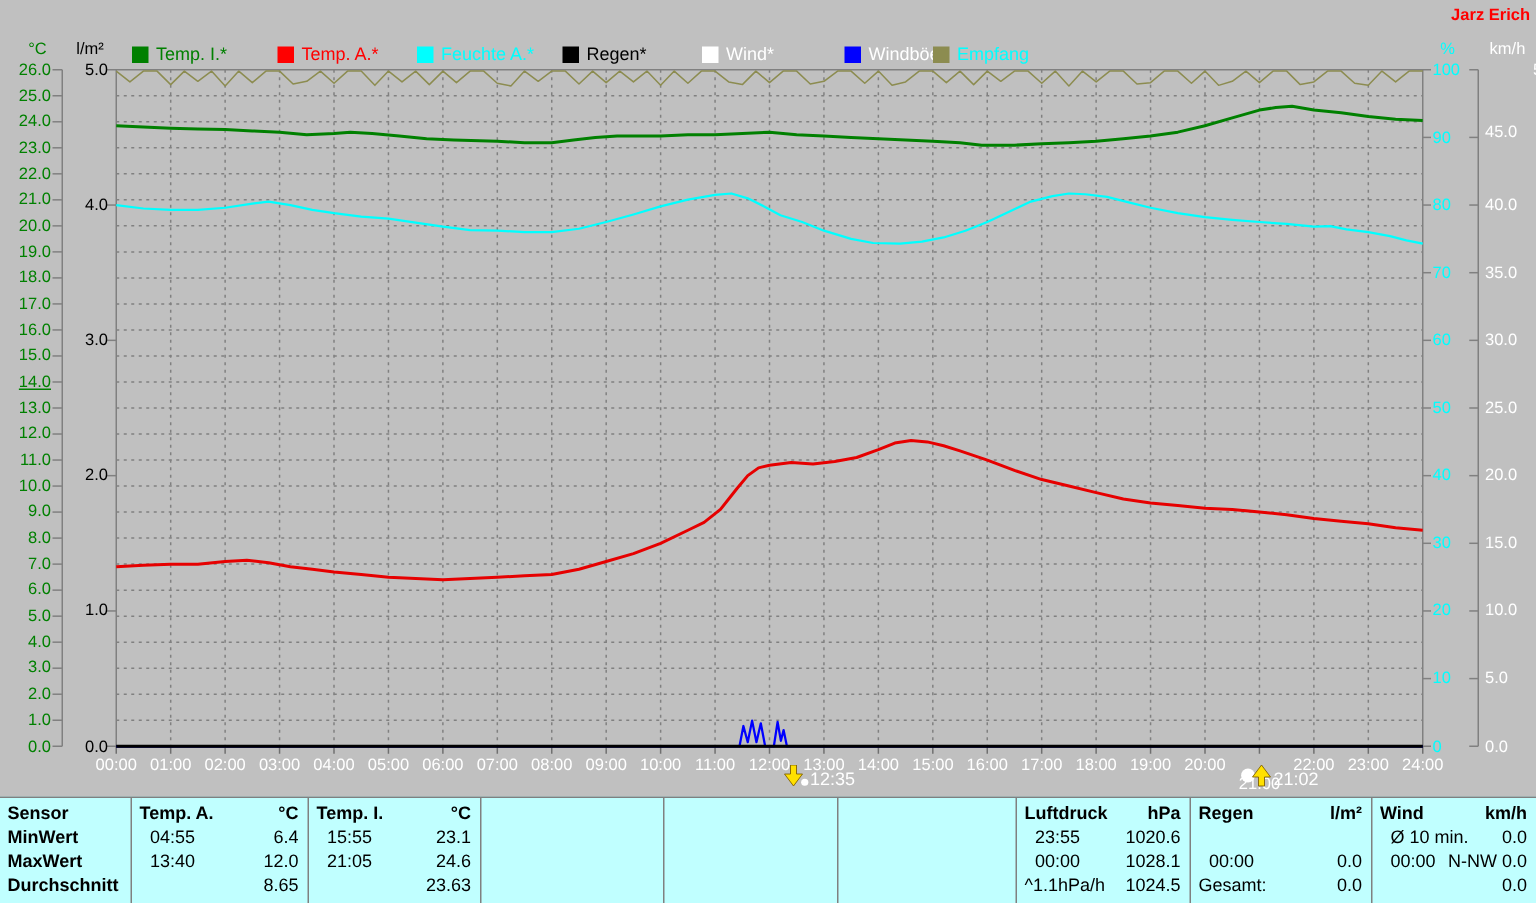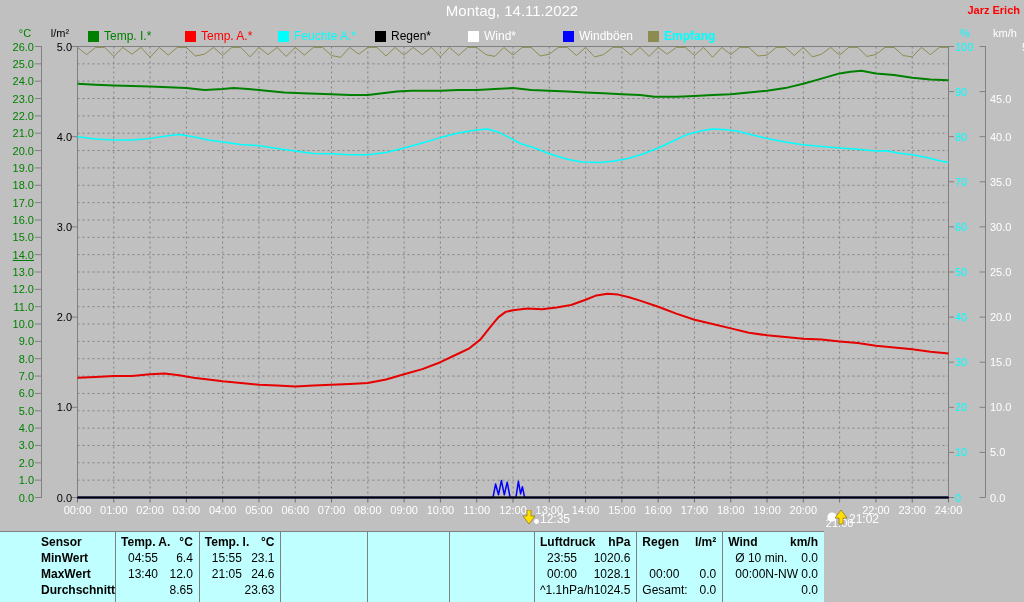--- a/index.html
+++ b/index.html
@@ -17,38 +17,37 @@
   .leg .box{width:11px;height:11px;flex:0 0 auto;}
   .tick{font-size:11px;line-height:11px;}
   .tick.temp{color:#008000;width:30px;text-align:right;left:4px;}
   .tick.rain{color:#000000;width:30px;text-align:right;left:42px;}
   .tick.hum{color:#00ffff;left:955px;}
   .tick.windk{color:#ffffff;left:990px;}
   .xlab{color:#ffffff;font-size:11px;width:40px;text-align:center;top:504px;}
   .mlab{color:#ffffff;font-size:12px;top:512px;}
   #plot-svg{position:absolute;left:0;top:0;}
   
-  #stats{top:531px;left:0;width:824px;height:71px;background:#c0ffff;
-         border-top:1px solid #808080;display:flex;box-sizing:border-box;padding-left:36px;}
+  #stats{top:531px;left:0;width:1024px;height:71px;background:#c0ffff;
+         border-top:1px solid #808080;display:flex;box-sizing:border-box;}
   .tcol{height:100%;box-sizing:border-box;border-right:1px solid #808080;padding-top:3px;}
   .tcol:last-child{border-right:none;}
   .trow{height:16px;display:flex;justify-content:space-between;font-size:12px;line-height:15px;color:#000;}
   .trow .l{padding-left:12px;white-space:pre;}
   .trow .r{padding-right:6px;white-space:pre;}
   .trow.head{font-weight:bold;}
   .trow.head .l{padding-left:5px;}
   .trow.avg .l{padding-left:5px;}
   .labcol .trow{font-weight:bold;}
   .labcol .trow .l{padding-left:5px;}
 </style>
 </head>
 <body>
 
 <div id="screen">
-  <div id="title" class="abs">Montag, 14.11.2022</div>
   <div id="author" class="abs">Jarz Erich</div>
 
   <div id="unit-temp" class="abs unit">°C</div>
   <div id="unit-rain" class="abs unit">l/m²</div>
   <div id="unit-hum" class="abs unit">%</div>
   <div id="unit-wind" class="abs unit">km/h</div>
 
   <div id="legend-row">
       <div class="abs leg" style="left: 88px;">
         <span class="box" style="background: rgb(0, 128, 0);"></span>
@@ -67,21 +66,21 @@
         <span style="color: rgb(0, 0, 0);">Regen*</span>
       </div>
       <div class="abs leg" style="left: 468px;">
         <span class="box" style="background: rgb(255, 255, 255);"></span>
         <span style="color: rgb(255, 255, 255);">Wind*</span>
       </div>
       <div class="abs leg" style="left: 563px;">
         <span class="box" style="background: rgb(0, 0, 255);"></span>
         <span style="color: rgb(255, 255, 255);">Windböen</span>
       </div>
-      <div class="abs leg" style="left: 648px; font-weight: bold;">
+      <div class="abs leg" style="left: 622px;">
         <span class="box" style="background: rgb(140, 140, 80);"></span>
         <span style="color: rgb(0, 255, 255);">Empfang</span>
       </div>
     </div>
 
   <svg id="plot-svg" width="1024" height="531">
       <line x1="113.79166666666666" y1="46.5" x2="113.79166666666666" y2="497.5" stroke="#808080" stroke-dasharray="2 3"></line>
       <line x1="150.08333333333331" y1="46.5" x2="150.08333333333331" y2="497.5" stroke="#808080" stroke-dasharray="2 3"></line>
       <line x1="186.375" y1="46.5" x2="186.375" y2="497.5" stroke="#808080" stroke-dasharray="2 3"></line>
       <line x1="222.66666666666666" y1="46.5" x2="222.66666666666666" y2="497.5" stroke="#808080" stroke-dasharray="2 3"></line>
@@ -261,21 +260,21 @@
       <div class="abs tick hum" style="top: 131.7px;">80</div>
       <div class="abs tick hum" style="top: 176.8px;">70</div>
       <div class="abs tick hum" style="top: 221.9px;">60</div>
       <div class="abs tick hum" style="top: 267px;">50</div>
       <div class="abs tick hum" style="top: 312.1px;">40</div>
       <div class="abs tick hum" style="top: 357.2px;">30</div>
       <div class="abs tick hum" style="top: 402.3px;">20</div>
       <div class="abs tick hum" style="top: 447.4px;">10</div>
       <div class="abs tick hum" style="top: 492.5px;">0</div>
       <div class="abs tick windk" style="top: 41.5px; margin-left: 32px;">50.0</div>
-      <div class="abs tick windk" style="top: 94px;">45.0</div>
+      <div class="abs tick windk" style="top: 83px;">45.0</div>
       <div class="abs tick windk" style="top: 131.7px;">40.0</div>
       <div class="abs tick windk" style="top: 176.8px;">35.0</div>
       <div class="abs tick windk" style="top: 221.9px;">30.0</div>
       <div class="abs tick windk" style="top: 267px;">25.0</div>
       <div class="abs tick windk" style="top: 312.1px;">20.0</div>
       <div class="abs tick windk" style="top: 357.2px;">15.0</div>
       <div class="abs tick windk" style="top: 402.3px;">10.0</div>
       <div class="abs tick windk" style="top: 447.4px;">5.0</div>
       <div class="abs tick windk" style="top: 492.5px;">0.0</div>
     </div>

